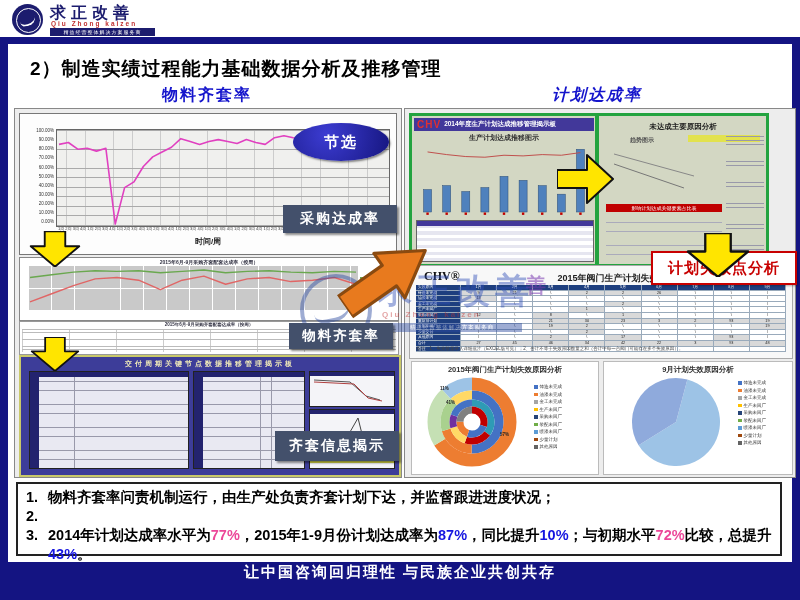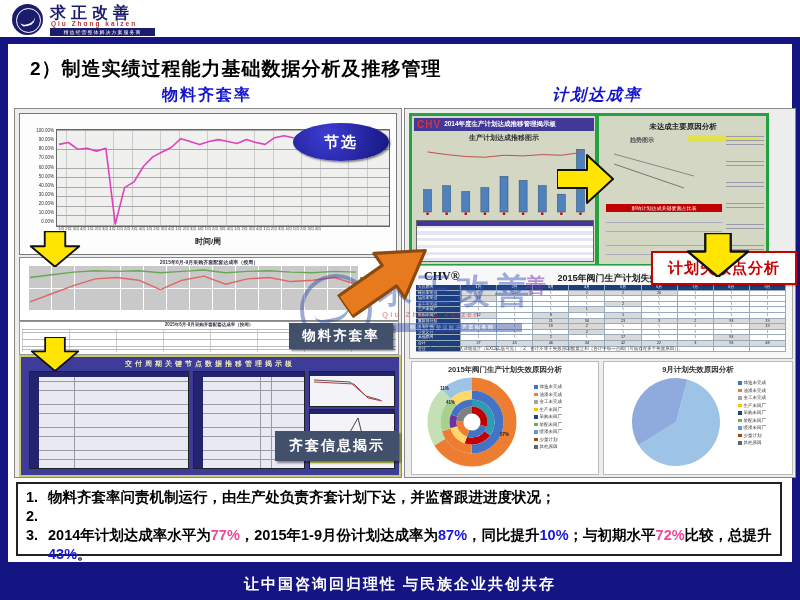--- a/index.html
+++ b/index.html
@@ -106,21 +106,21 @@
   #wm-text{position:absolute;left:78px;top:2px;font-size:34px;font-weight:bold;color:#3050b8;letter-spacing:5px;}
   #wm-sub{position:absolute;left:82px;top:44px;font-size:8px;font-weight:bold;color:#c03030;letter-spacing:2px;}
   #wm-bar{position:absolute;left:82px;top:57px;width:140px;height:9px;background:#2b4aa0;color:#fff;font-size:5.5px;text-align:center;line-height:9px;letter-spacing:1px;}
   
   #notes{left:16px;top:482px;width:766px;height:74px;border:2px solid #222;background:#fff;padding:4px 8px;box-sizing:border-box;}
   .note-row{display:flex;font-size:14.5px;font-weight:bold;color:#000;line-height:19px;}
   .note-marker{flex:0 0 22px;}
   .red{color:#ec4899;}
   .blue{color:#1515e0;}
   
-  #footer{left:0;top:562px;width:800px;height:38px;background:#141482;color:#fff;text-align:center;font-size:15px;font-weight:bold;letter-spacing:2px;padding-top:13px;box-sizing:border-box;}
+  #footer{left:0;top:562px;width:800px;height:38px;background:#141482;color:#fff;text-align:center;font-size:15px;font-weight:bold;letter-spacing:2px;padding-top:1px;box-sizing:border-box;}
 </style>
 </head>
 <body>
 
 <div id="root">
 
   <div class="abs" id="logo-circle"></div>
   <div class="abs" id="logo-title">求正改善</div>
   <div class="abs" id="logo-sub">Qiu Zhong kaizen</div>
   <div class="abs" id="logo-tagline">精益经营整体解决方案服务商</div>
@@ -153,20 +153,21 @@
           <svg viewBox="0 0 330 96" preserveAspectRatio="none">
               <polyline points="2,14.400000000000006 11.314285714285713,12.480000000000004 20.628571428571426,19.19999999999999 29.942857142857143,18.239999999999995 39.25714285714285,21.120000000000005 48.57142857142857,18.239999999999995 57.885714285714286,94.08 67.2,57.599999999999994 76.5142857142857,51.839999999999996 85.82857142857142,36.480000000000004 95.14285714285714,26.879999999999995 104.45714285714286,22.08 113.77142857142857,17.28 123.08571428571429,8.64 132.4,11.519999999999996 141.7142857142857,14.400000000000006 151.0285714285714,11.519999999999996 160.34285714285713,9.599999999999994 169.65714285714284,11.519999999999996 178.97142857142856,13.439999999999998 188.28571428571428,9.599999999999994 197.6,12.480000000000004 206.9142857142857,14.400000000000006 216.22857142857143,7.679999999999993 225.54285714285714,5.760000000000005 234.85714285714286,7.679999999999993 244.17142857142858,8.64 253.4857142857143,4.800000000000011 262.8,6.719999999999999 272.11428571428576,9.599999999999994 281.4285714285714,7.679999999999993 290.74285714285713,5.760000000000005 300.0571428571428,8.64 309.37142857142857,10.560000000000002 318.68571428571425,11.519999999999996 328,12.480000000000004" fill="none" stroke="#e040c0" stroke-width="1.6" stroke-linejoin="round"></polyline>
             </svg>
         </div>
       </div>
       <div id="chart1-xticks">1周 2周 3周 4周 1周 2周 3周 4周 1周 2周 3周 4周 1周 2周 3周 4周 1周 2周 3周 4周 1周 2周 3周 4周 1周 2周 3周 4周 1周 2周 3周 4周 1周 2周 3周 4周</div>
       <div id="chart1-xlabel">时间/周</div>
     </div>
 
     <div class="abs callout" id="callout-excerpt" style="z-index:9;">节选</div>
+    <div class="abs callout" id="callout-purchase" style="z-index:9;">采购达成率</div>
 
     <div class="abs arrow" style="left:12px;top:122px;width:56px;height:36px;">
       <svg viewBox="0 0 60 38">
           <polygon points="19,0 41,0 41,16 56,16 30,38 4,16 19,16" fill="#ffe500" stroke="#111" stroke-width="2" stroke-linejoin="round"></polygon>
         </svg>
     </div>
 
     <div class="abs" id="chart2">
       <div id="chart2-title">2015年6月-9月采购齐套配套达成率（按周）</div>
       <div id="chart2-plot">

